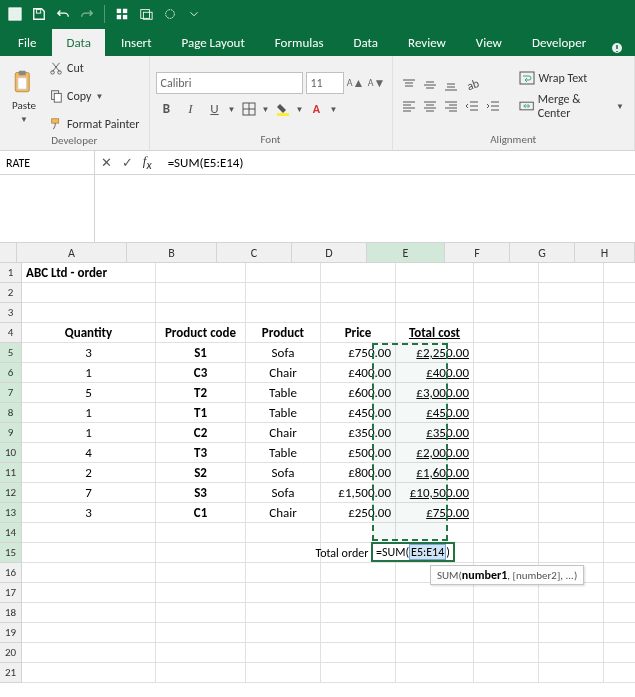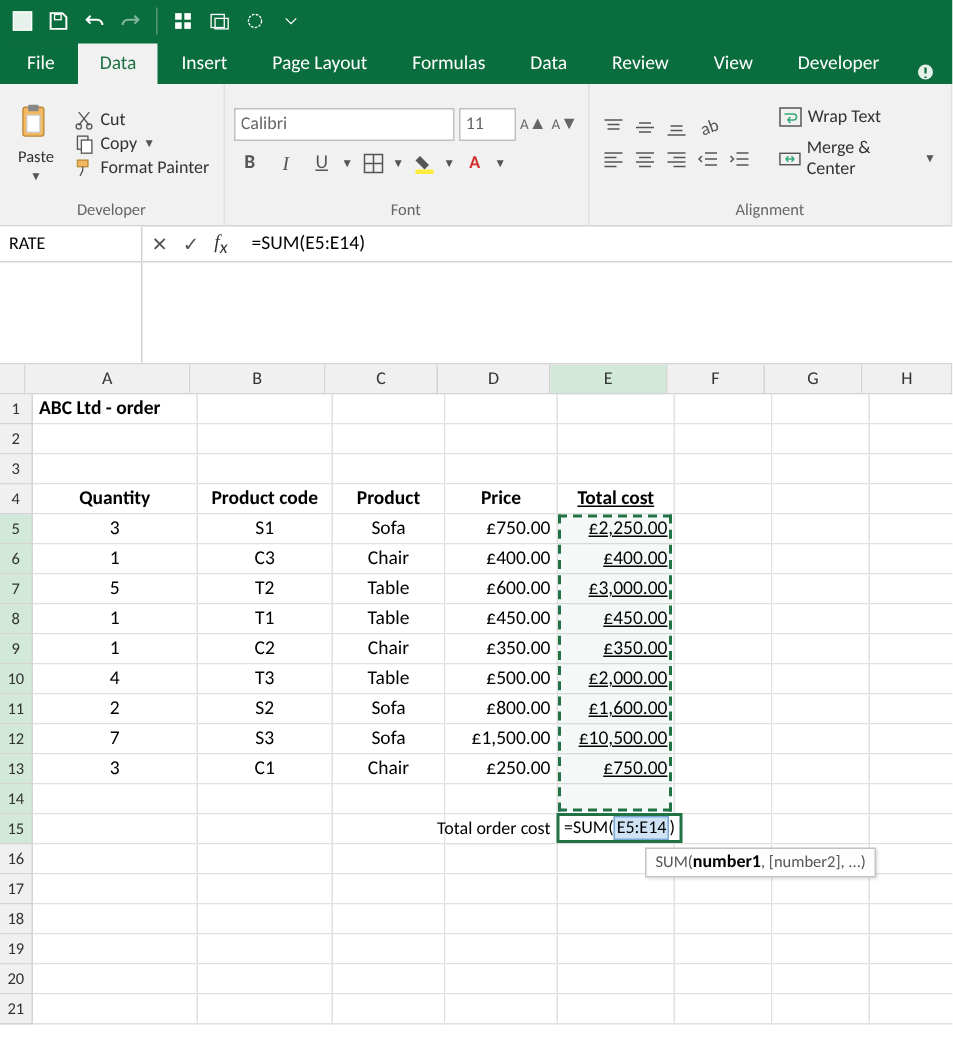--- a/index.html
+++ b/index.html
@@ -21,21 +21,21 @@
 
 
 .ribbon { background: #f1f1f1; border-bottom: 1px solid #d4d4d4; height: 95px; display: flex; }
 .ribbon-group { display: flex; flex-direction: column; border-right: 1px solid #e0e0e0; padding: 4px 6px 2px 6px; }
 .ribbon-group-body { flex: 1; display: flex; align-items: center; gap: 4px; }
 .ribbon-group-label { text-align: center; color: #666; font-size: 11px; padding: 2px 0; }
 
 .big-btn { display: flex; flex-direction: column; align-items: center; gap: 2px; cursor: pointer; padding: 2px 4px; }
 .big-btn svg { width: 28px; height: 28px; }
 .big-btn .lbl { font-size: 11px; color: #333; }
-.mini-stack { display: flex; flex-direction: column; gap: 0; text-align: right; }
+.mini-stack { display: flex; flex-direction: column; gap: 12px; text-align: right; }
 .mini-btn { display: flex; align-items: center; gap: 4px; cursor: pointer; padding: 1px 3px; font-size: 11px; color: #333; }
 .mini-btn svg { width: 14px; height: 14px; }
 
 .font-row { display: flex; gap: 3px; align-items: center; margin-bottom: 4px; }
 .font-select { border: 1px solid #c0c0c0; background: #fff; height: 22px; padding: 0 4px; min-width: 100px; font-size: 12px; color: #666; }
 .size-select { border: 1px solid #c0c0c0; background: #fff; height: 22px; padding: 0 4px; width: 38px; font-size: 12px; color: #666; }
 .tiny-btn { width: 18px; height: 18px; display: flex; align-items: center; justify-content: center; color: #666; cursor: pointer; font-size: 10px;}
 .fgroup-col { display: flex; flex-direction: column; }
 .tool-row { display: flex; gap: 2px; align-items: center; }
 .tool-btn { width: 22px; height: 22px; display: flex; align-items: center; justify-content: center; cursor: pointer; color: #555; font-size: 12px;}
@@ -73,21 +73,21 @@
 .sheet-top { display: flex; }
 .sheet-body { display: flex; }
 .row-headers { display: flex; flex-direction: column; }
 .grid { position: relative; }
 .row { display: flex; height: 20px; }
 .cell { border-right: 1px solid #e0e0e0; border-bottom: 1px solid #e0e0e0; padding: 0 4px; display: flex; align-items: center; font-size: 13px; background: #fff; overflow: hidden;}
 .cell.center { justify-content: center; }
 .cell.right { justify-content: flex-end; }
 .cell.bold { font-weight: bold; }
 
-.colA { width: 110px; } .colB { width: 90px; } .colC { width: 75px; } .colD { width: 75px; } .colE { width: 78px; text-decoration: underline; } .colF { width: 65px; } .colG { width: 65px; } .colH { width: 60px; }
+.colA { width: 134px; } .colB { width: 90px; font-weight: bold; } .colC { width: 75px; } .colD { width: 75px; } .colE { width: 78px; text-decoration: underline; } .colF { width: 65px; } .colG { width: 65px; } .colH { width: 60px; }
 
 
 .marching { position: absolute; border: 2px dashed #217346; background: rgba(33,115,70,0.05); pointer-events: none; animation: march 1s linear infinite; }
 @keyframes march { 0% { border-color: #217346; } 50% {border-color: #4da373;} 100%{border-color:#217346;} }
 
 
 .editing-cell { position: absolute; border: 2px solid #217346; background: #fff; padding: 0 3px; font-size: 12px; display: flex; align-items: center; white-space: nowrap; z-index: 5;}
 .editing-cell .sel-range { background: #cfe3f5; padding: 0 1px; border: 1px solid #7ba7d7;}
 
 

